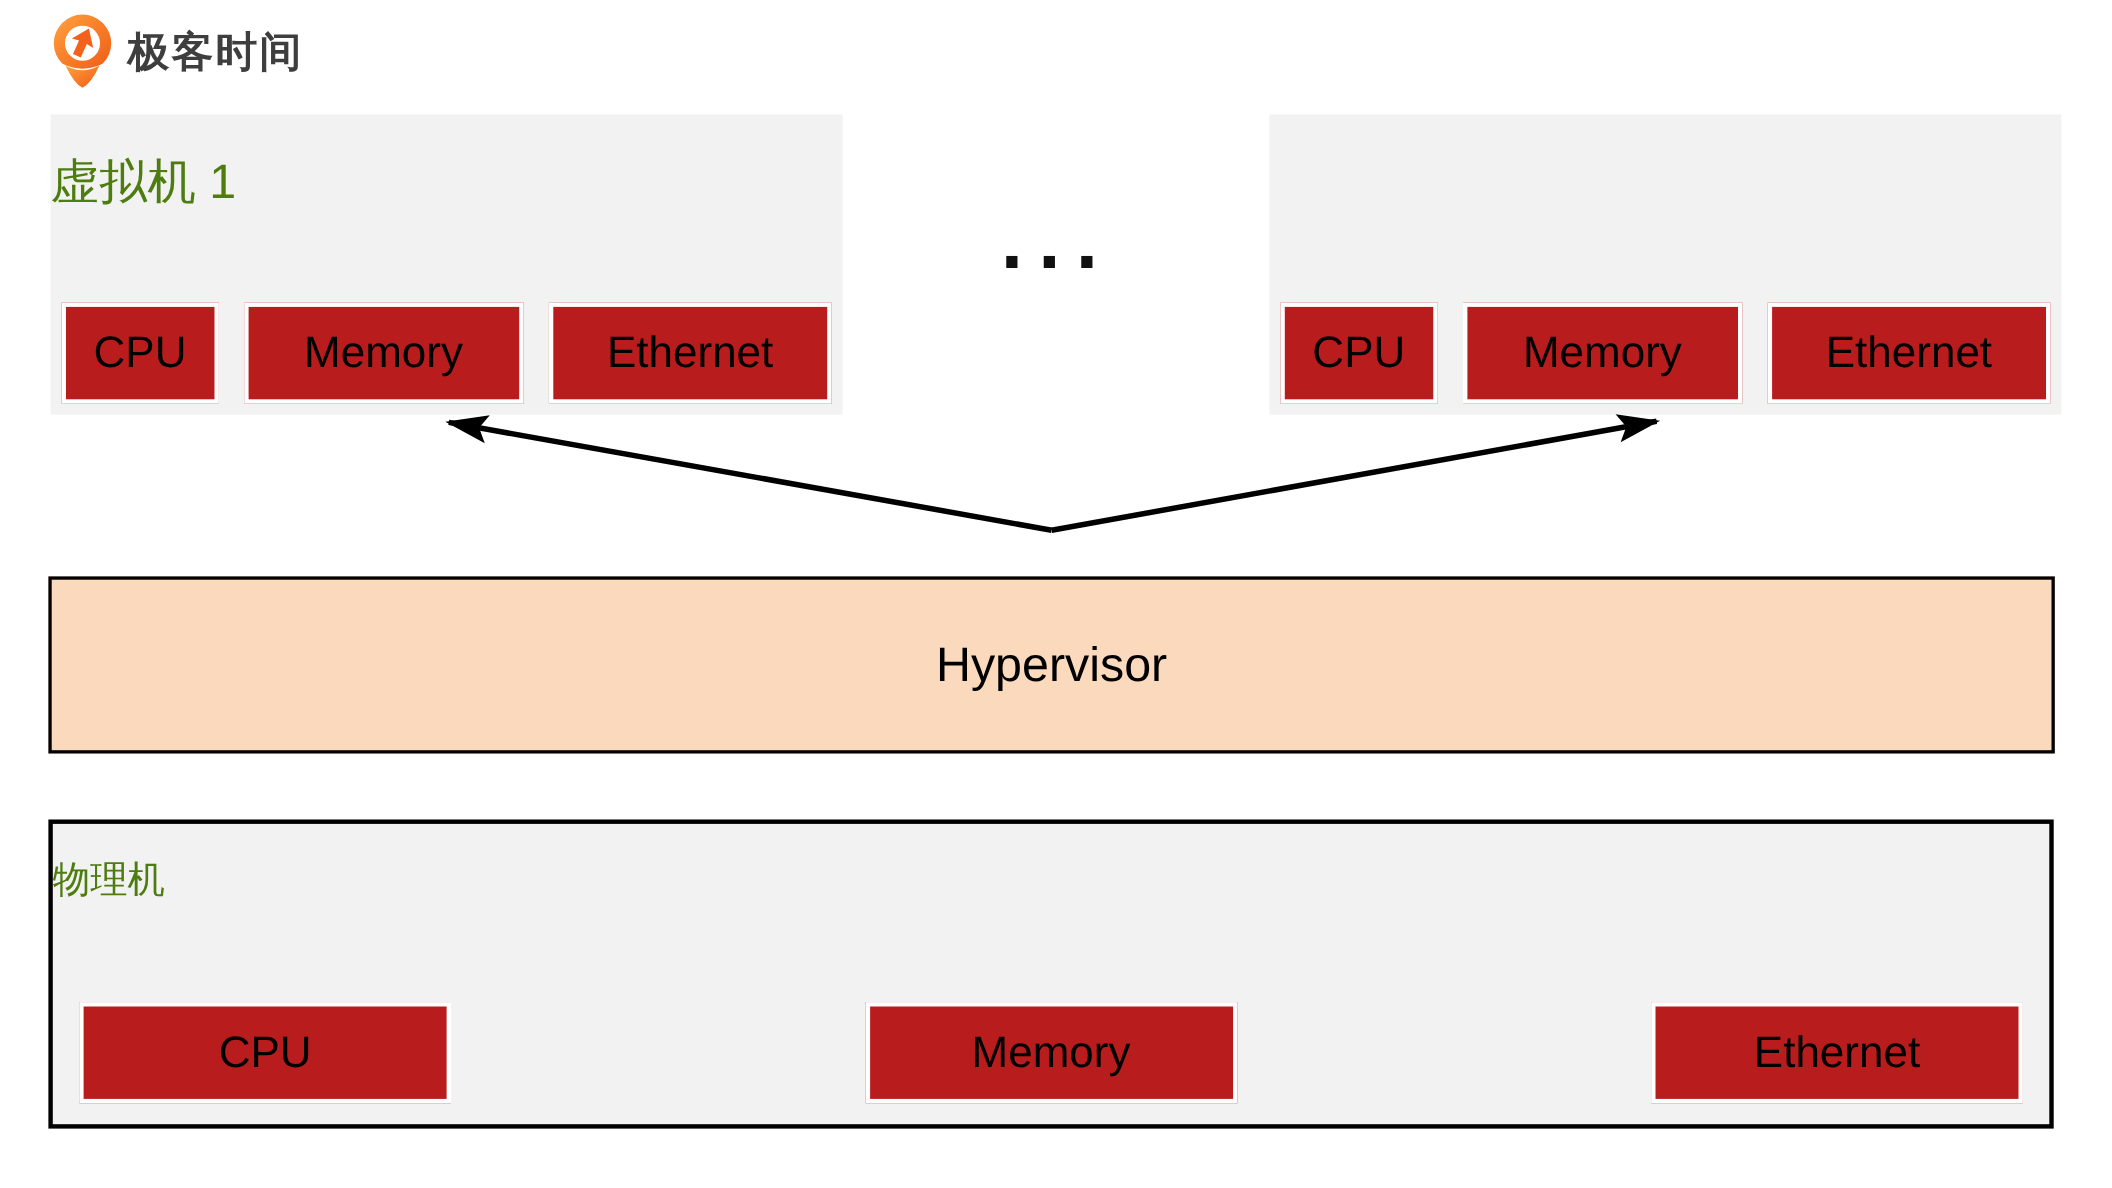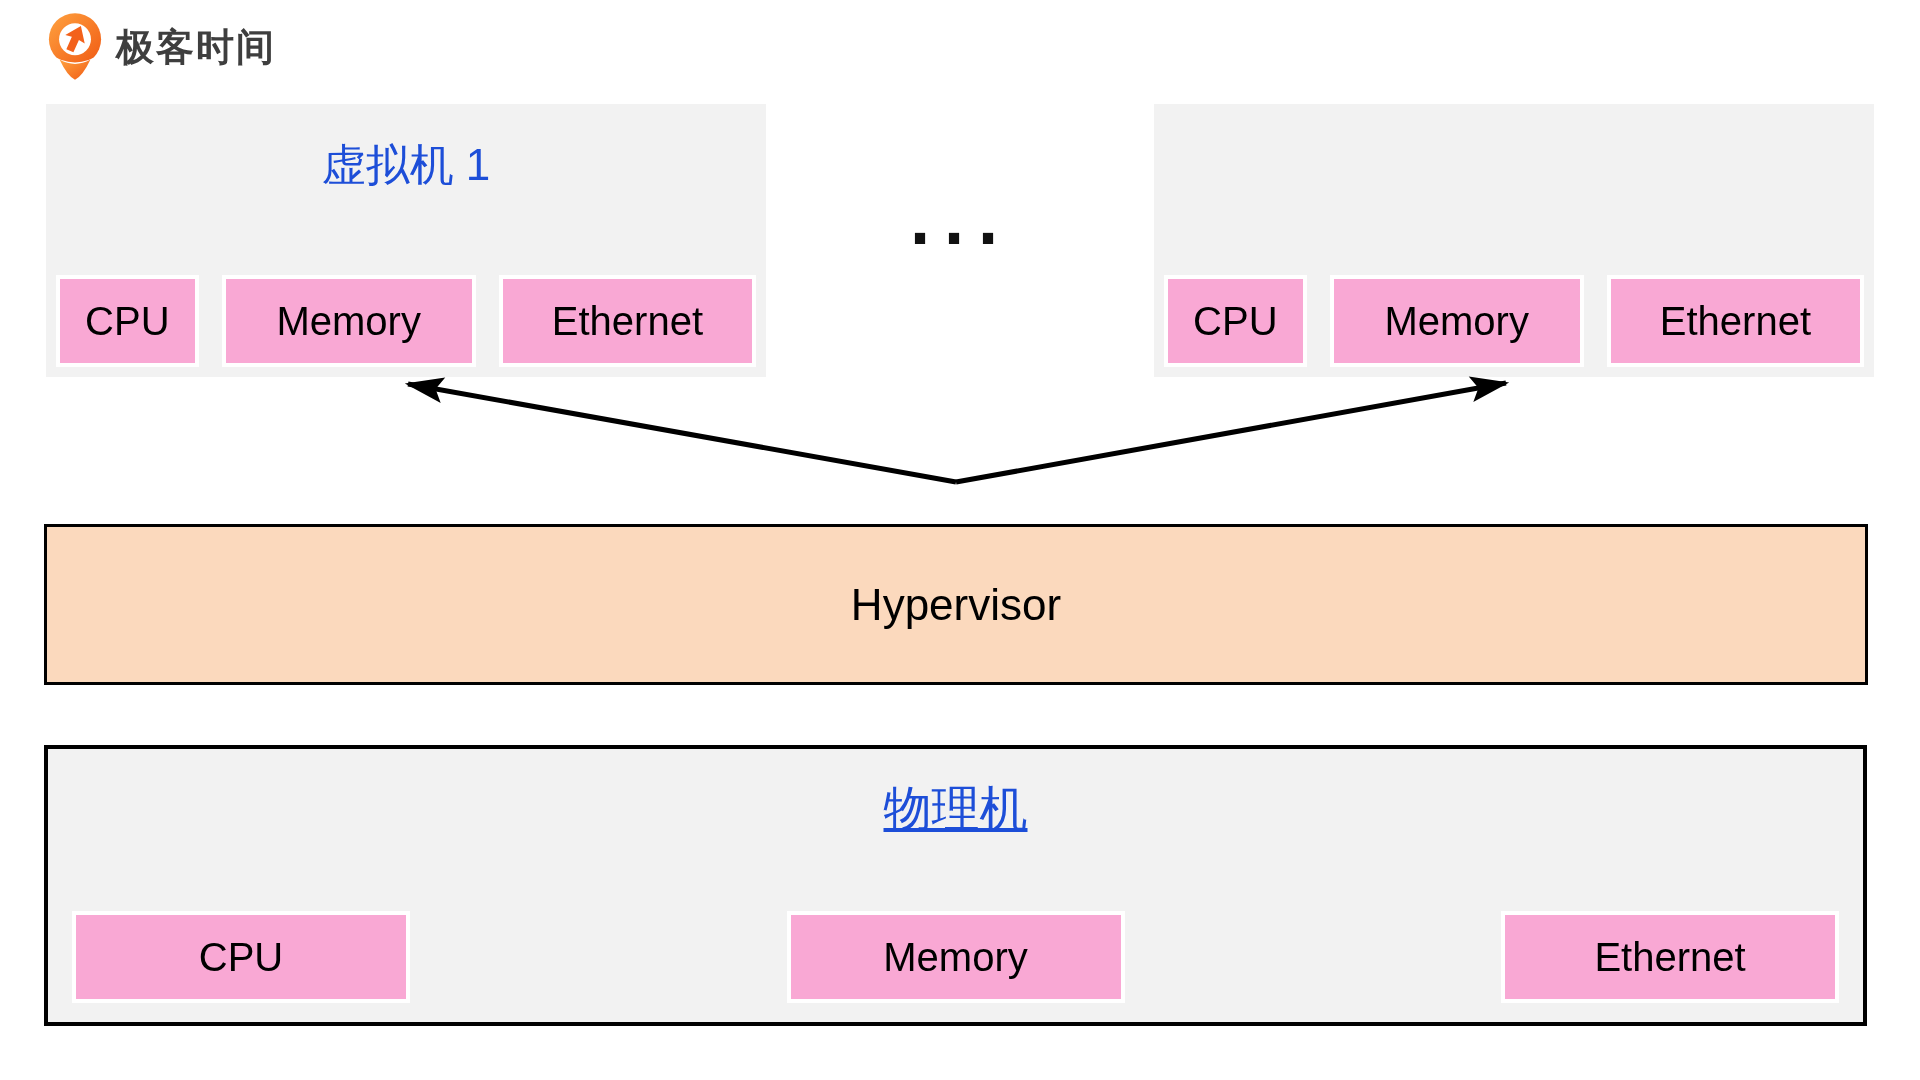--- a/index.html
+++ b/index.html
@@ -9,25 +9,25 @@
   }
 
   
   .brand{position:absolute;left:46px;top:12px;display:flex;align-items:center;gap:12px;}
   .brand-text{font-size:38px;font-weight:700;color:#3e3e3e;letter-spacing:2px;}
 
   
   .machine{position:absolute;background:#f2f2f2;box-sizing:border-box;}
   .vm1{left:46px;top:104px;width:720px;height:273px;}
   .vmn{left:1154px;top:104px;width:720px;height:273px;}
-  .machine-title{text-align:center;padding-top:32px;font-size:44px;color:#1d4ed8;}
+  .machine-title{padding-top:32px;font-size:44px;color:#4d7c0f;}
 
   .chip-row{position:absolute;left:10px;right:10px;bottom:10px;height:92px;display:flex;gap:23px;}
   .chip{
-    box-sizing:border-box;background:#f9a8d4;border:4px solid #ffffff;
+    box-sizing:border-box;background:#b91c1c;border:4px solid #ffffff;
     display:flex;align-items:center;justify-content:center;font-size:40px;color:#000;
   }
   .chip.w-cpu{width:143px;}
   .chip.w-mem{width:255px;}
   .chip.w-eth{width:258px;}
 
   
   .dots{
     position:absolute;left:880px;top:190px;width:160px;text-align:center;
     font-size:58px;font-weight:700;letter-spacing:12px;color:#111;
@@ -39,21 +39,21 @@
     position:absolute;left:44px;top:484px;width:1824px;height:161px;box-sizing:border-box;
     background:#fbd9bd;border:3px solid #000;
     display:flex;align-items:center;justify-content:center;font-size:44px;color:#000;margin-top:40px;
   }
 
   
   .physical{
     position:absolute;left:44px;top:745px;width:1823px;height:281px;box-sizing:border-box;
     background:#f2f2f2;border:4px solid #000;
   }
-  .physical .machine-title{padding-top:28px;font-size:48px;text-decoration:underline;}
+  .physical .machine-title{padding-top:28px;font-size:34px;}
   .physical-chip-row{
     position:absolute;left:24px;right:24px;bottom:19px;height:92px;
     display:flex;justify-content:space-between;
   }
   .physical-chip-row .chip{width:338px;}
 
   
   .arrows{position:absolute;left:0;top:0;width:1920px;height:1080px;pointer-events:none;}
 </style>
 </head>

